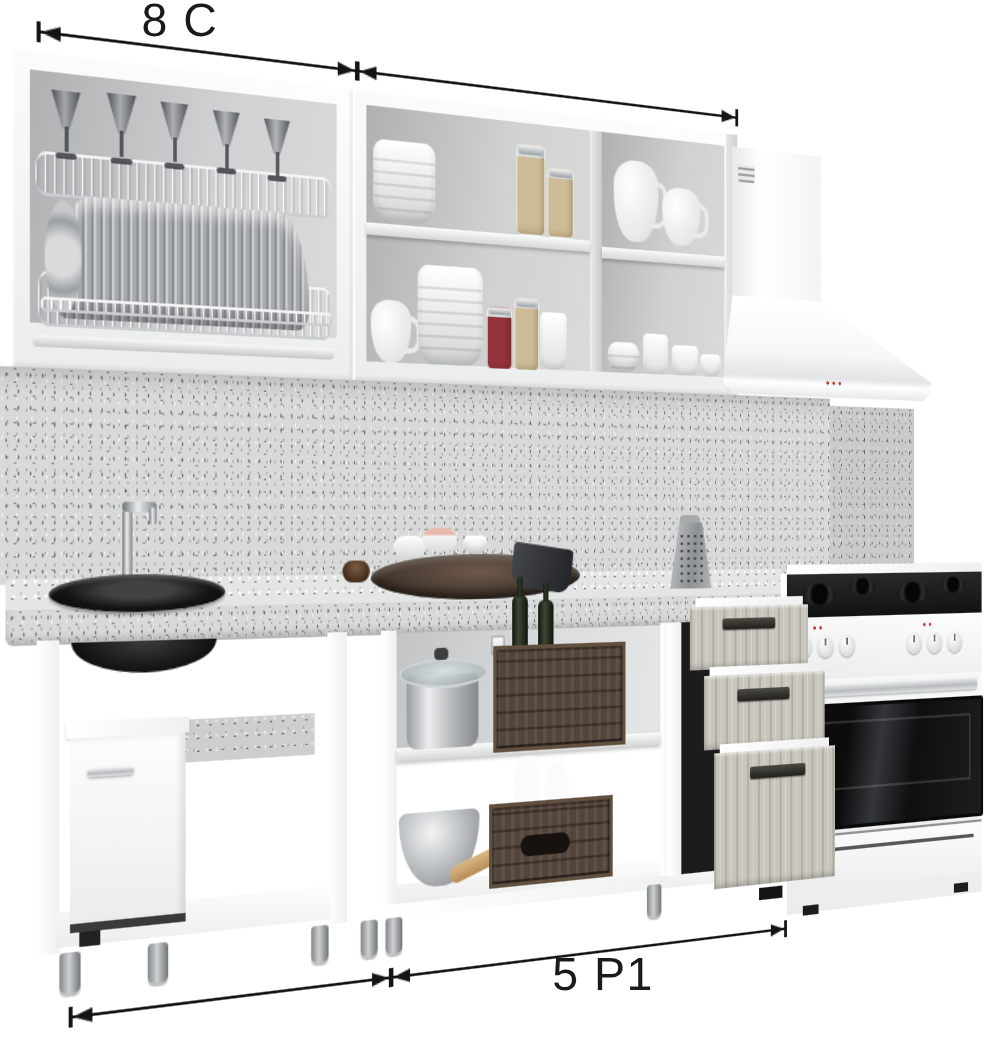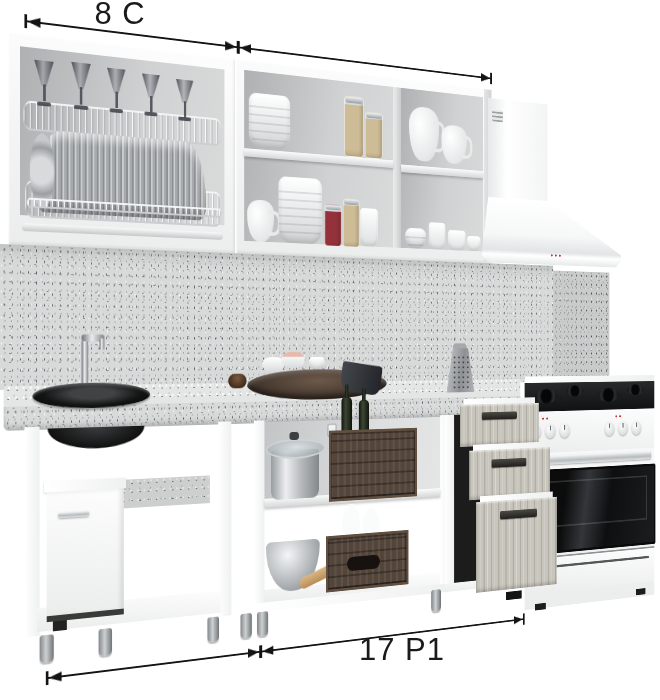--- a/index.html
+++ b/index.html
@@ -317,14 +317,14 @@
     <div class="dim" style="left:316px;top:684px;width:396px">
       <i class="line"></i>
         <i class="tick l"></i>
         <i class="tick r"></i>
         <i class="head l"></i>
         <i class="head r"></i>
     </div>
   </div>
 
   <div class="label" style="left:70px;top:-4px;width:100px">8 С</div>
-  <div class="label" style="left:344px;top:632px;width:116px">17 Р1</div>
+  <div class="label" style="left:344px;top:632px;width:116px">5 Р1</div>
 </div>
 
 </body></html>

